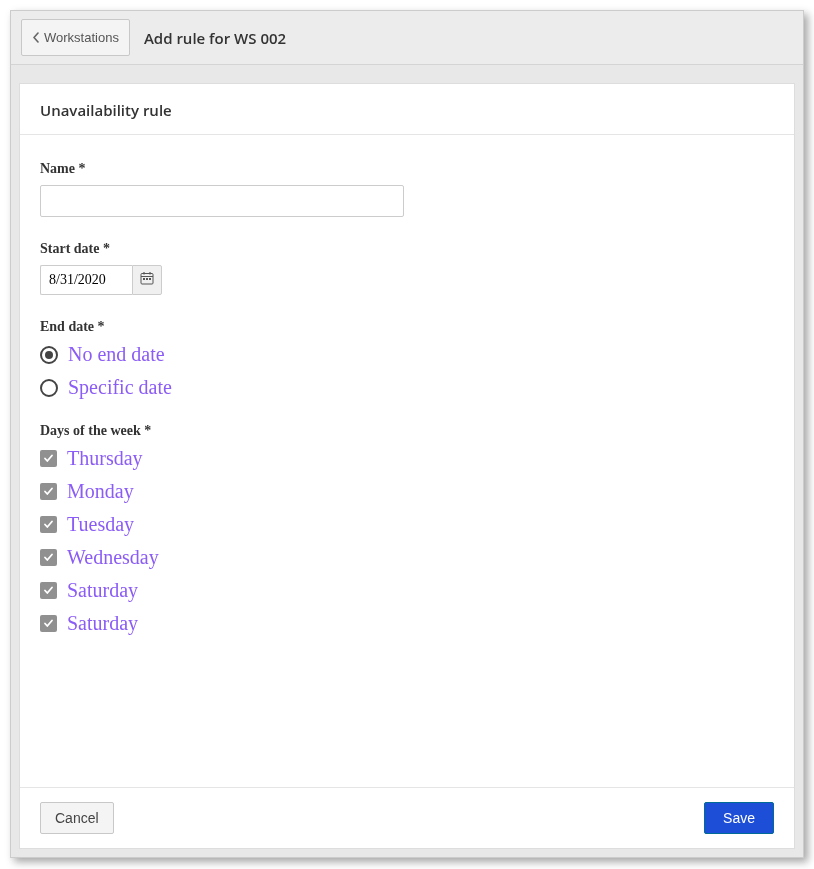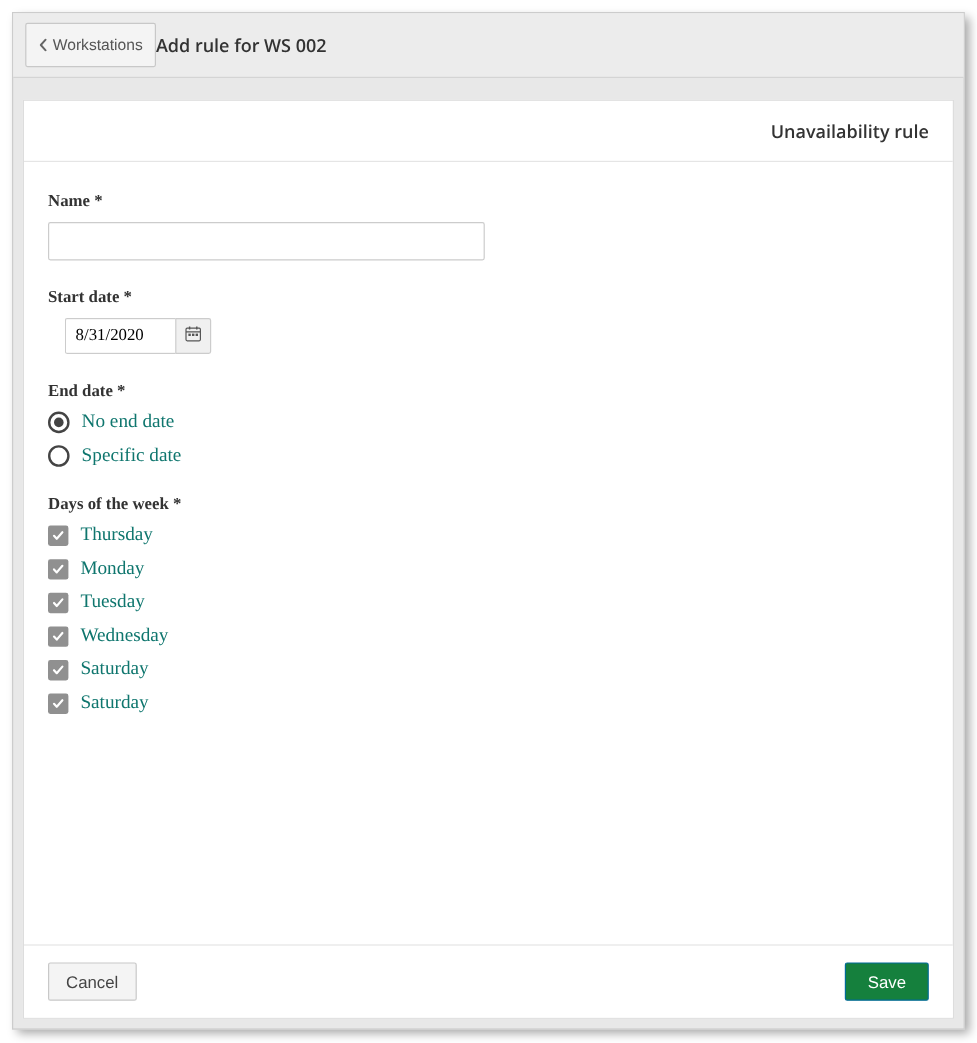--- a/index.html
+++ b/index.html
@@ -38,20 +38,21 @@
     background: #f4f4f4;
     border: 1px solid #c8c8c8;
     border-radius: 2px;
     padding: 10px 10px;
     font-size: 13px;
     color: #555;
     cursor: pointer;
   }
   .back-btn svg { display: block; }
   .page-title {
+    margin-left: 14px;
     font-size: 15px;
     font-weight: 600;
     color: #333;
   }
   .content-wrap {
     flex: 1;
     padding: 18px 8px 8px 8px;
     display: flex;
   }
   .card {
@@ -60,21 +61,20 @@
     flex: 1;
     display: flex;
     flex-direction: column;
   }
   .card-title {
     padding: 16px 20px 14px 20px;
     font-size: 15px;
     font-weight: 600;
     color: #333;
     border-bottom: 1px solid #e5e5e5;
-    text-align: right;
   }
   .card-body {
     padding: 10px 20px 4px 20px;
     flex: 1;
     overflow: auto;
     font-family: Liberation Serif, serif;
   }
   .form-group {
     margin: 16px 0 24px 0;
   }
@@ -89,21 +89,20 @@
     width: 364px;
     height: 32px;
     border: 1px solid #ccc;
     border-radius: 2px;
     padding: 4px 8px;
     font-size: 14px;
     font-family: inherit;
   }
   .date-wrap {
     display: inline-flex;
-    margin-left: 14px;
   }
   .date-input {
     width: 92px;
     height: 30px;
     border: 1px solid #ccc;
     border-right: none;
     border-radius: 2px 0 0 2px;
     padding: 4px 8px;
     font-size: 14px;
     font-family: inherit;
@@ -117,22 +116,22 @@
     display: inline-flex;
     align-items: center;
     justify-content: center;
     cursor: pointer;
   }
   .option-row {
     display: flex;
     align-items: center;
     gap: 10px;
     margin: 4px 0 10px 0;
-    font-size: 16px;
-    color: #0f766e;
+    font-size: 20px;
+    color: #8b5cf6;
   }
   .radio {
     width: 18px; height: 18px;
     border: 2px solid #444;
     border-radius: 50%;
     display: inline-flex;
     align-items: center;
     justify-content: center;
     flex-shrink: 0;
     cursor: pointer;
@@ -168,21 +167,21 @@
   .btn-cancel {
     background: #f4f4f4;
     border: 1px solid #c8c8c8;
     border-radius: 2px;
     padding: 7px 14px;
     font-size: 14px;
     color: #444;
     cursor: pointer;
   }
   .btn-save {
-    background: #15803d;
+    background: #1d4ed8;
     border: 1px solid #006b97;
     border-radius: 2px;
     padding: 7px 18px;
     font-size: 14px;
     color: #fff;
     cursor: pointer;
   }
 </style>
 </head>
 <body>

